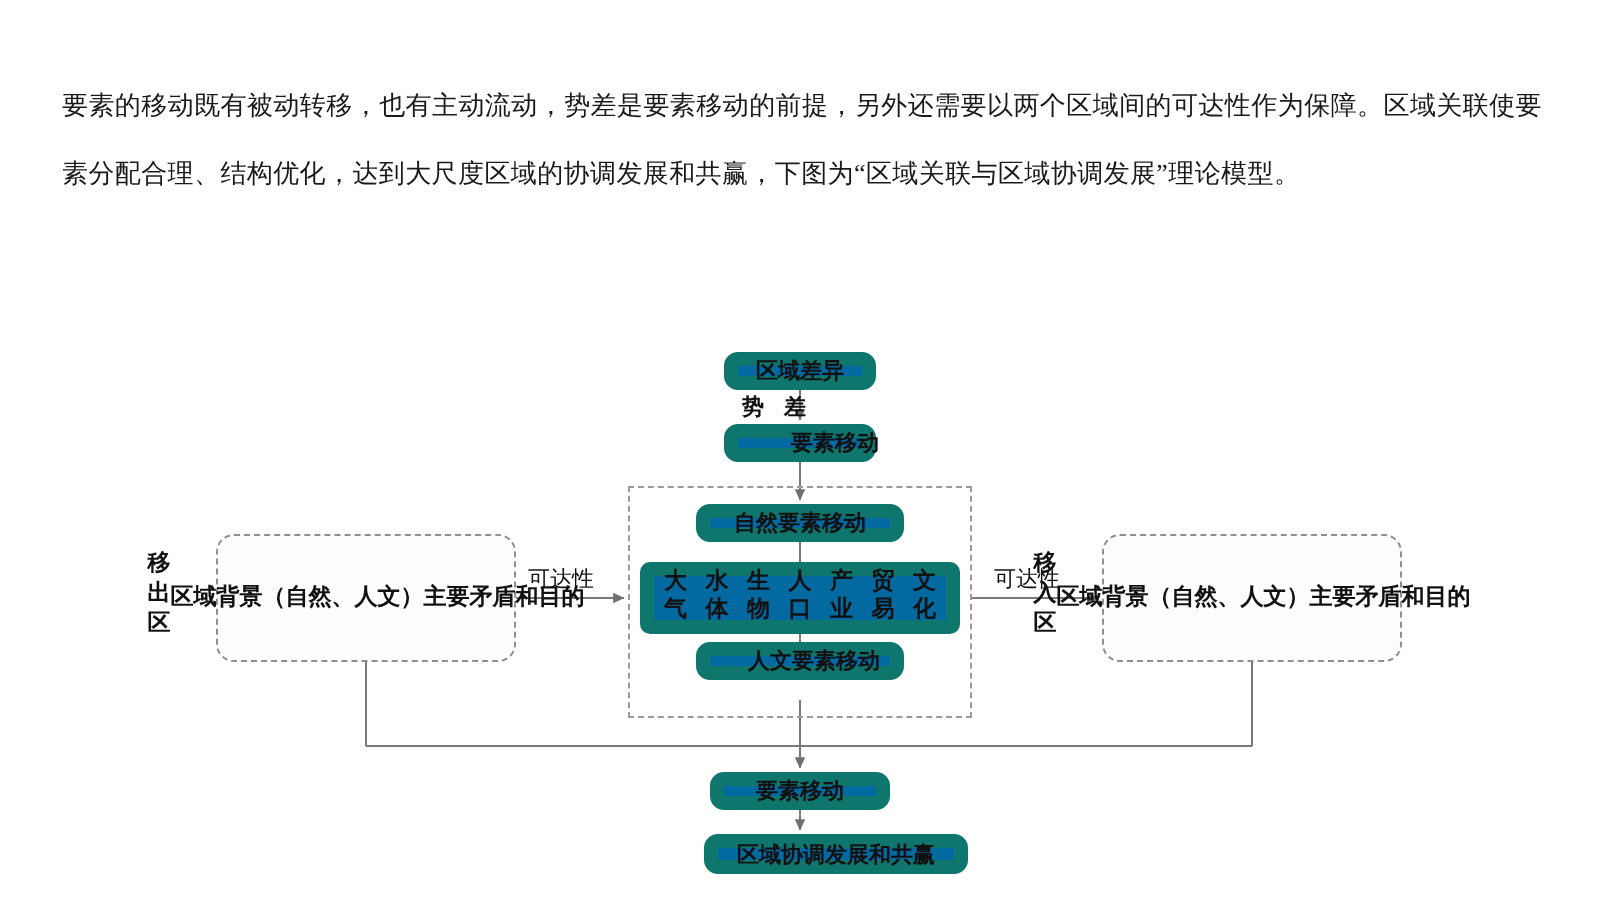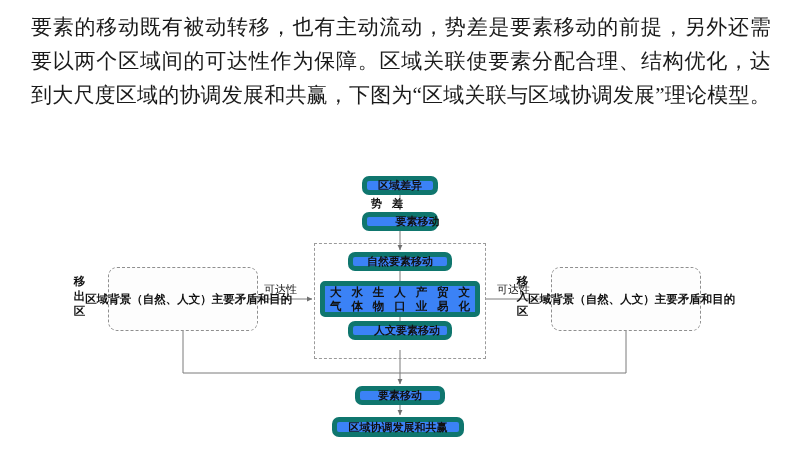--- a/index.html
+++ b/index.html
@@ -13,23 +13,23 @@
     position: relative;
     overflow: hidden;
     font-family: "Liberation Serif", "DejaVu Serif", serif;
     color: #111111;
   }
 
   
   #paragraph {
     position: absolute;
     left: 31px;
-    top: 10px;
+    top: 36px;
     width: 740px;
-    font-size: 21px;
+    font-size: 13px;
     line-height: 34px;
     letter-spacing: 0.2px;
     color: #1a1a1a;
     text-align: justify;
     text-justify: inter-character;
   }
 
   
   #diagram {
     position: absolute;
@@ -40,28 +40,28 @@
   }
   #diagram svg {
     position: absolute;
     left: 0;
     top: 0;
   }
 
   .node {
     position: absolute;
     box-sizing: border-box;
-    border: 5px solid #0f766e;
+    border: 7px solid #0f766e;
     border-radius: 7px;
-    background: #3b82f6;
+    background: #0369a1;
     color: #111111;
     display: flex;
     align-items: center;
     justify-content: center;
-    font-family: Liberation Sans, sans-serif;
+    font-family: Liberation Mono, monospace;
     font-weight: bold;
     white-space: nowrap;
   }
   .node.small { font-size: 11px; }
 
   
   #node-regional-difference { left: 362px; top: 176px; width: 76px; height: 19px; }
   #node-factor-movement     { left: 362px; top: 212px; width: 76px; height: 19px; padding-left: 35px; }
 
   
@@ -137,21 +137,21 @@
   }
   .region-line {
     font-size: 11.5px;
     font-weight: bold;
     line-height: 15px;
     white-space: nowrap;
   }
 
   
   #node-regional-association { left: 355px; top: 386px; width: 90px; height: 19px; }
-  #node-coordinated-dev      { left: 332px; top: 417px; width: 132px; height: 20px; }
+  #node-coordinated-dev      { left: 352px; top: 417px; width: 132px; height: 20px; }
 </style>
 </head>
 <body>
 
 <div id="paragraph">要素的移动既有被动转移，也有主动流动，势差是要素移动的前提，另外还需要以两个区域间的可达性作为保障。区域关联使要素分配合理、结构优化，达到大尺度区域的协调发展和共赢，下图为“区域关联与区域协调发展”理论模型。</div>
 
 <div id="diagram">
 
   <svg width="800" height="450">
     <defs>

